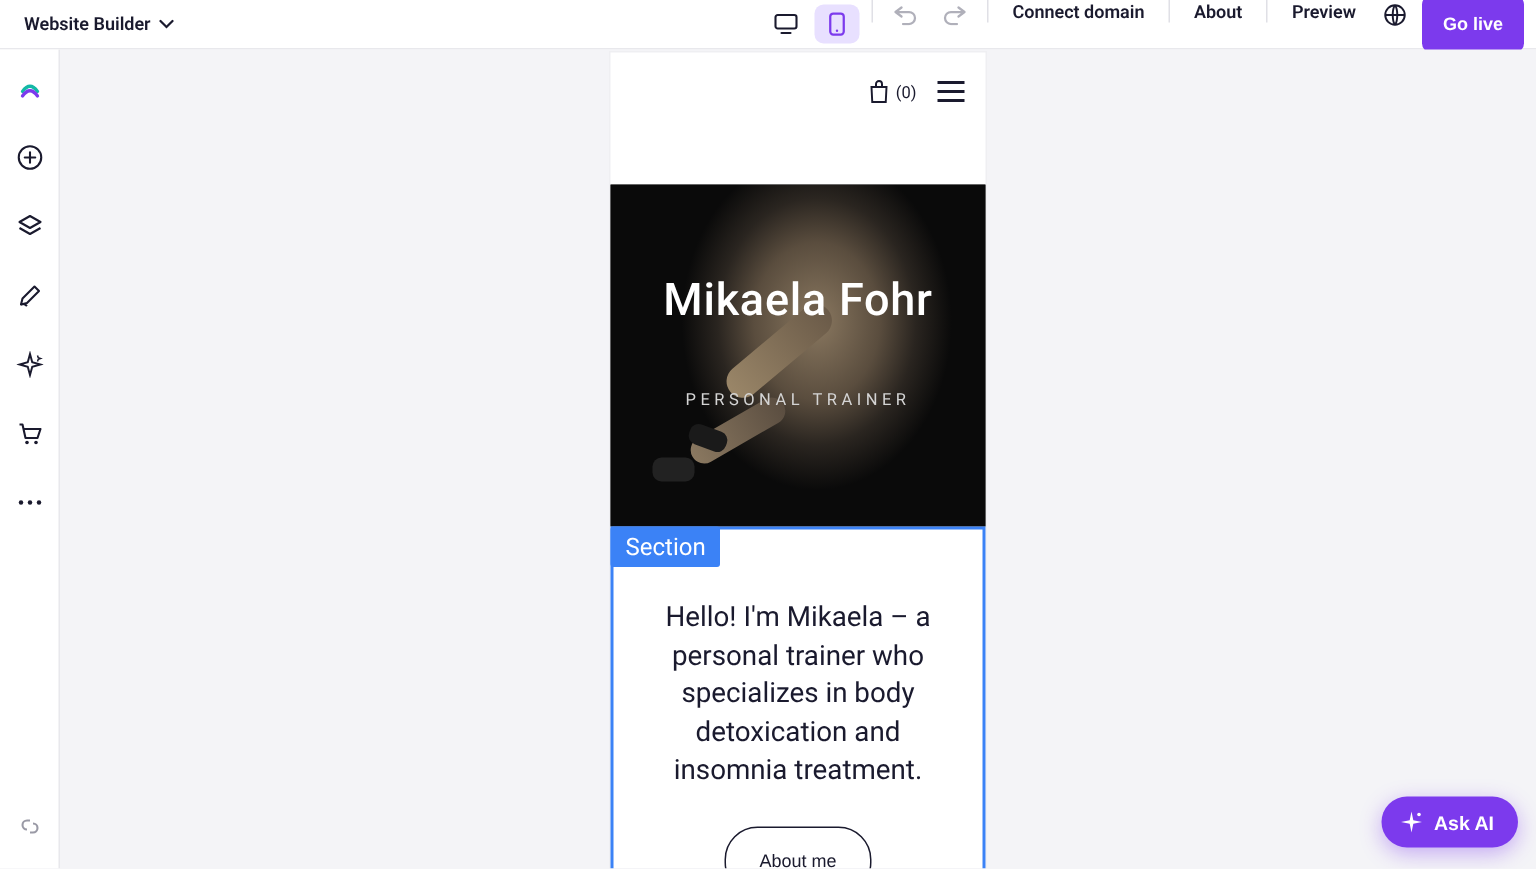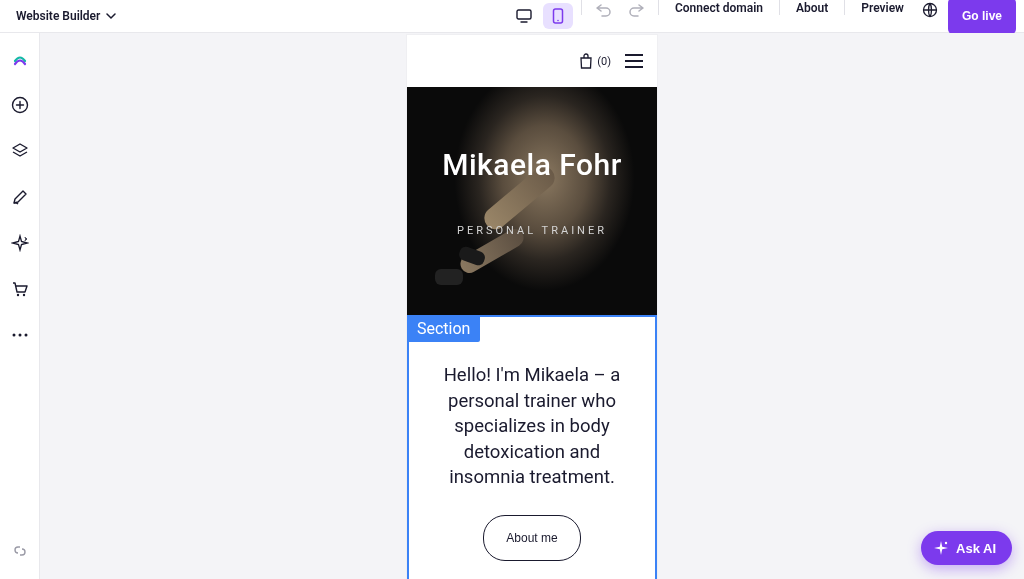--- a/index.html
+++ b/index.html
@@ -28,21 +28,21 @@
     .canvas-area { position: absolute; left: 40px; top: 33px; right: 0; bottom: 0; background: #f4f4f7; display: flex; justify-content: center; overflow: hidden; }
     
     
     .mobile-preview { width: 250px; background: #fff; margin-top: 2px; position: relative; box-shadow: 0 0 0 1px rgba(0,0,0,0.02); }
     .mobile-header { height: 52px; display: flex; align-items: center; justify-content: flex-end; padding: 0 14px; gap: 14px; }
     .cart { display: flex; align-items: center; gap: 4px; cursor: pointer; }
     .cart-count { font-size: 11px; color: #1a1a2e; }
     .hamburger { display: flex; flex-direction: column; gap: 4px; cursor: pointer; }
     .hamburger-line { width: 18px; height: 2px; background: #1a1a2e; }
     
-    .hero { position: relative; height: 228px; background: #0a0a0a; overflow: hidden; display: flex; flex-direction: column; align-items: center; justify-content: center; }
+    .hero { position: relative; height: 228px; background: #0a0a0a; overflow: hidden; display: flex; flex-direction: column; align-items: center; justify-content: center; margin-top: 36px; }
     .hero-img { position: absolute; inset: 0; background: radial-gradient(ellipse 120px 150px at 55% 40%, #8a7860 0%, #5a4d3e 35%, #2a2520 55%, #0a0a0a 75%); }
     .hero-limb1 { position: absolute; width: 85px; height: 22px; background: linear-gradient(90deg, #9a8668, #6a5a48); top: 100px; left: 70px; transform: rotate(-40deg); border-radius: 12px; }
     .hero-limb2 { position: absolute; width: 70px; height: 18px; background: linear-gradient(90deg, #8a7860, #5a4d40); top: 155px; left: 50px; transform: rotate(-30deg); border-radius: 10px; }
     .hero-shoe1 { position: absolute; width: 28px; height: 16px; background: #222; bottom: 30px; left: 28px; border-radius: 6px; }
     .hero-shoe2 { position: absolute; width: 26px; height: 14px; background: #1a1a1a; bottom: 52px; left: 52px; border-radius: 6px; transform: rotate(20deg); }
     .hero-title { position: relative; color: #fff; font-size: 30px; font-weight: 500; letter-spacing: 0.5px; z-index: 2; margin-top: -18px; }
     .hero-subtitle { position: relative; color: #d4d4d4; font-size: 11px; letter-spacing: 3px; z-index: 2; margin-top: 42px; }
     
     .section { position: relative; border: 2px solid #3b82f6; padding: 34px 18px 46px; text-align: center; min-height: 268px; }
     .section-badge { position: absolute; top: -2px; left: -2px; background: #3b82f6; color: #fff; font-size: 16px; padding: 4px 10px; border-radius: 2px; font-weight: 400; }

